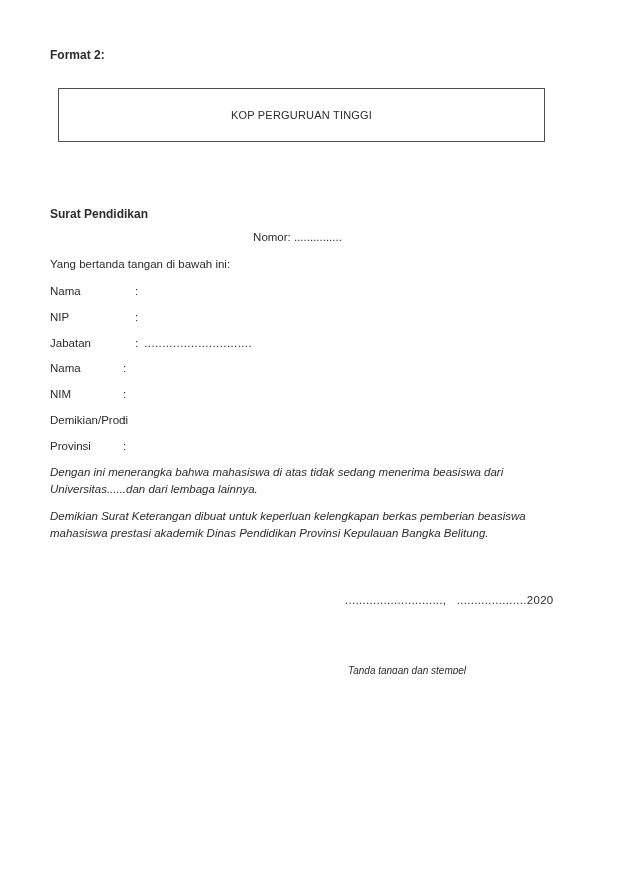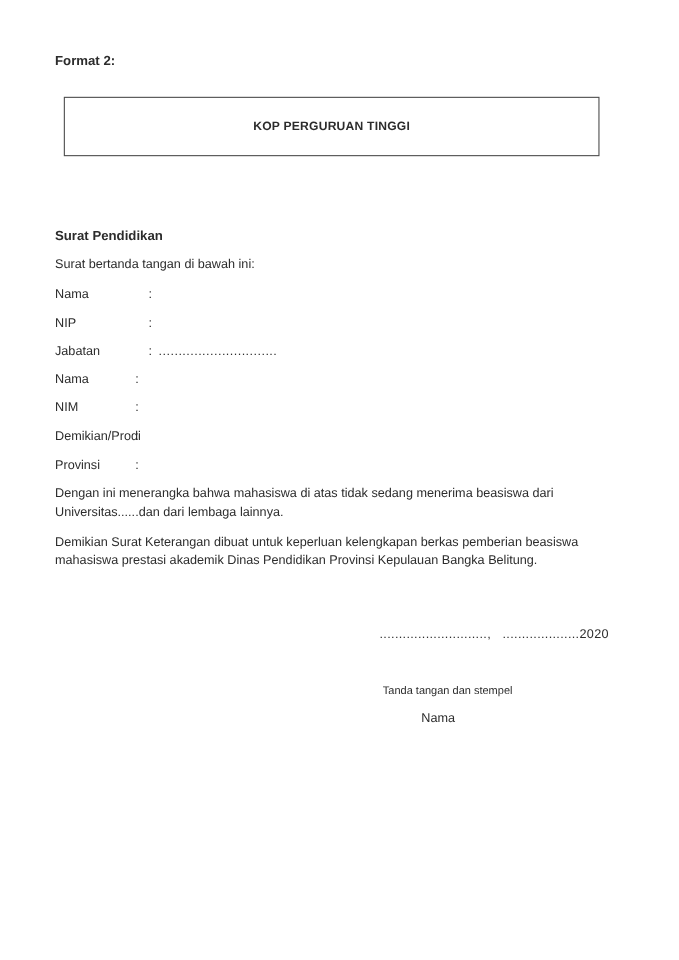--- a/index.html
+++ b/index.html
@@ -25,21 +25,20 @@
   }
   .kop-box {
     margin: 26px 72px 0 58px;
     height: 52px;
     border: 1px solid #4d4d4d;
     display: flex;
     align-items: center;
     justify-content: center;
     font-size: 11px;
     letter-spacing: 0.2px;
-    font-weight: bold;
   }
   .letter-title {
     margin: 65px 0 0 50px;
     font-size: 12px;
     line-height: 14px;
     font-weight: bold;
   }
   .nomor-line {
     margin: 10px 72px 0 50px;
     line-height: 13px;
@@ -64,52 +63,55 @@
   .field-row.second-first {
     margin-top: 12px;
   }
   .fields-official .field-label { width: 85px; flex: 0 0 auto; }
   .fields-student  .field-label { width: 73px; flex: 0 0 auto; }
   .field-sep { flex: 0 0 auto; }
   .field-value { margin-left: 6px; letter-spacing: 0.4px; }
   .body-paragraph {
     margin: 11px 72px 0 50px;
     line-height: 16.5px;
+    font-style: italic;
   }
   .date-line {
     margin: 53px 0 0 345px;
     line-height: 13px;
     white-space: pre;
     letter-spacing: 0.3px;
   }
   .sig-caption {
-    margin: 39px 0 0 348px;
+    margin: 58px 0 0 348px;
     font-size: 10px;
     line-height: 12px;
+    font-style: italic;
   }
   .sig-name {
     margin: 12px 0 0 383px;
     line-height: 13px;
   }
 </style>
 </head>
 <body>
 
 <div class="page">
 
   <div class="format-label">Format 2:</div>
 
   <div class="kop-box">
     <span>KOP PERGURUAN TINGGI</span>
   </div>
 
   <div class="letter-title">Surat Pendidikan</div>
 
+  <div class="nomor-line">Nomor: ...............</div>
 
-  <div class="intro-line">Surat bertanda tangan di bawah ini:</div>
+  <div class="intro-line">Yang bertanda tangan di bawah ini:</div>
 
   <div class="fields-official">
     <div class="field-row first">
       <span class="field-label">Nama</span>
       <span class="field-sep">:</span>
       <span class="field-value"></span>
     </div>
     <div class="field-row">
       <span class="field-label">NIP</span>
       <span class="field-sep">:</span>

